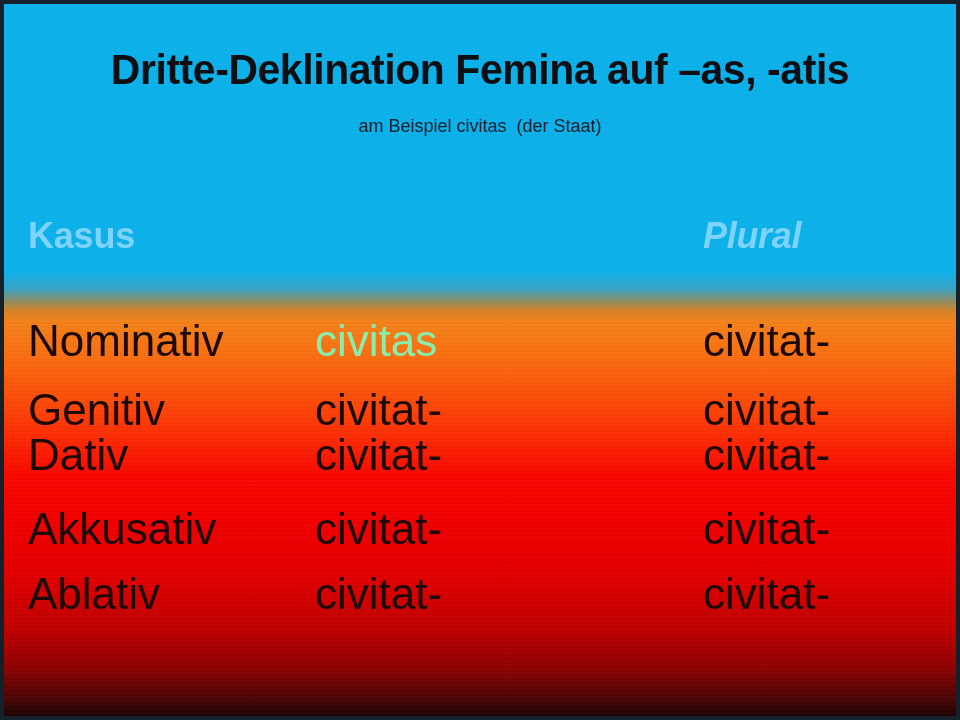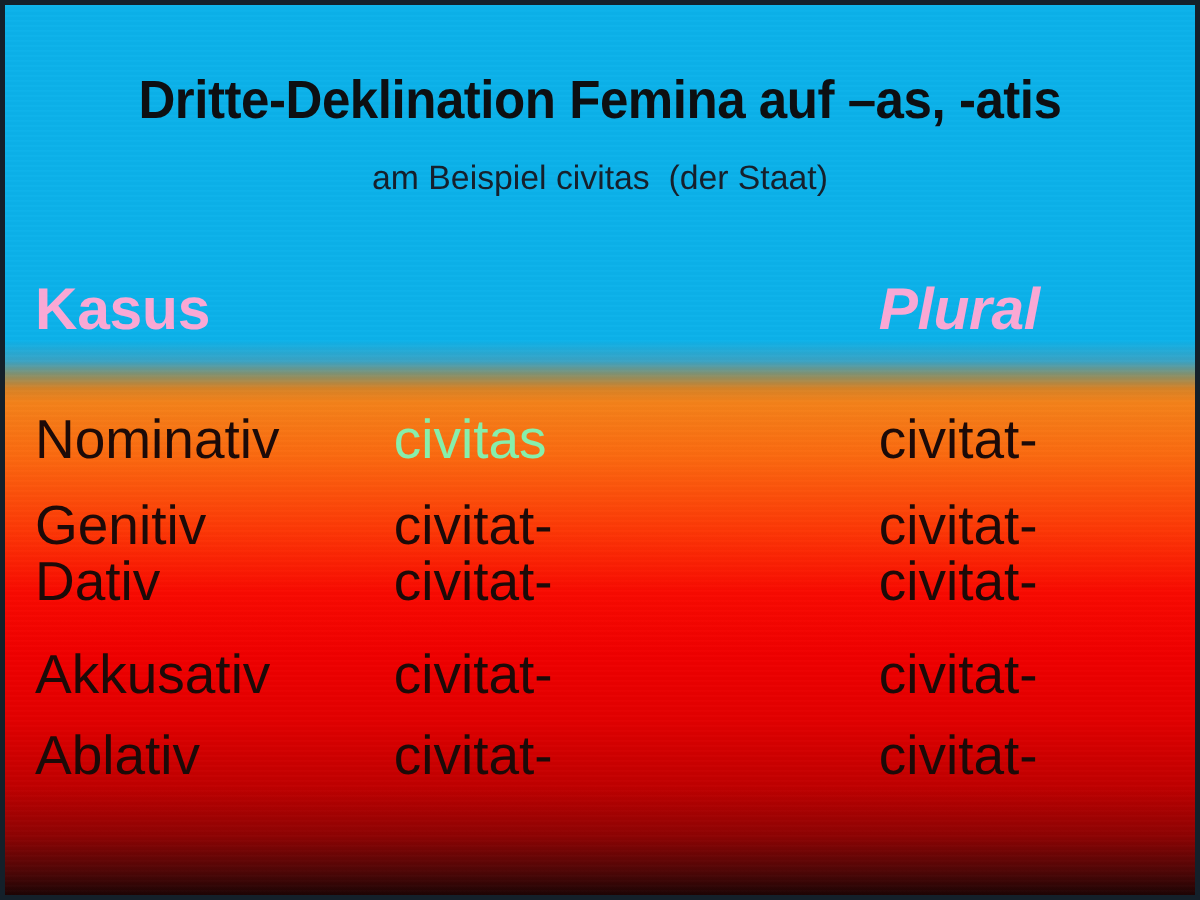--- a/index.html
+++ b/index.html
@@ -62,21 +62,21 @@
       rgba(255,255,255,0.014) 1px,
       rgba(0,0,0,0.018) 2px,
       rgba(0,0,0,0.018) 4px
     );
     opacity: .75;
   }
 
   #content {
     position: absolute;
     left: 4px;
-    top: 16px;
+    top: 5px;
     width: 952px;
     height: 516px;
   }
 
   
   #title {
     position: absolute;
     left: 0;
     top: 40px;
     width: 952px;
@@ -88,21 +88,21 @@
     white-space: nowrap;
     transform: scaleX(0.95);
   }
 
   #subtitle {
     position: absolute;
     left: 0;
     top: 111px;
     width: 952px;
     text-align: center;
-    font-size: 27px;
+    font-size: 18px;
     font-weight: normal;
     color: #16202c;
     white-space: pre;
   }
 
   
   #decl-table {
     position: absolute;
     left: 0;
     top: 0;
@@ -122,23 +122,23 @@
     line-height: 50px;
   }
 
   .col-case   { left: 24px;  }
   .col-sing   { left: 311px; }
   .col-plur   { left: 699px; }
 
   
   #header-row { top: 206px; }
   #header-row .cell {
-    font-size: 47px;
+    font-size: 36px;
     font-weight: bold;
-    color: #f9a8d4;
+    color: #7dd3fc;
   }
   #header-row .col-sing,
   #header-row .col-plur {
     font-style: italic;
     letter-spacing: -0.3px;
   }
   #header-row .col-case { letter-spacing: -0.2px; }
 
   
   .data-row .cell {

